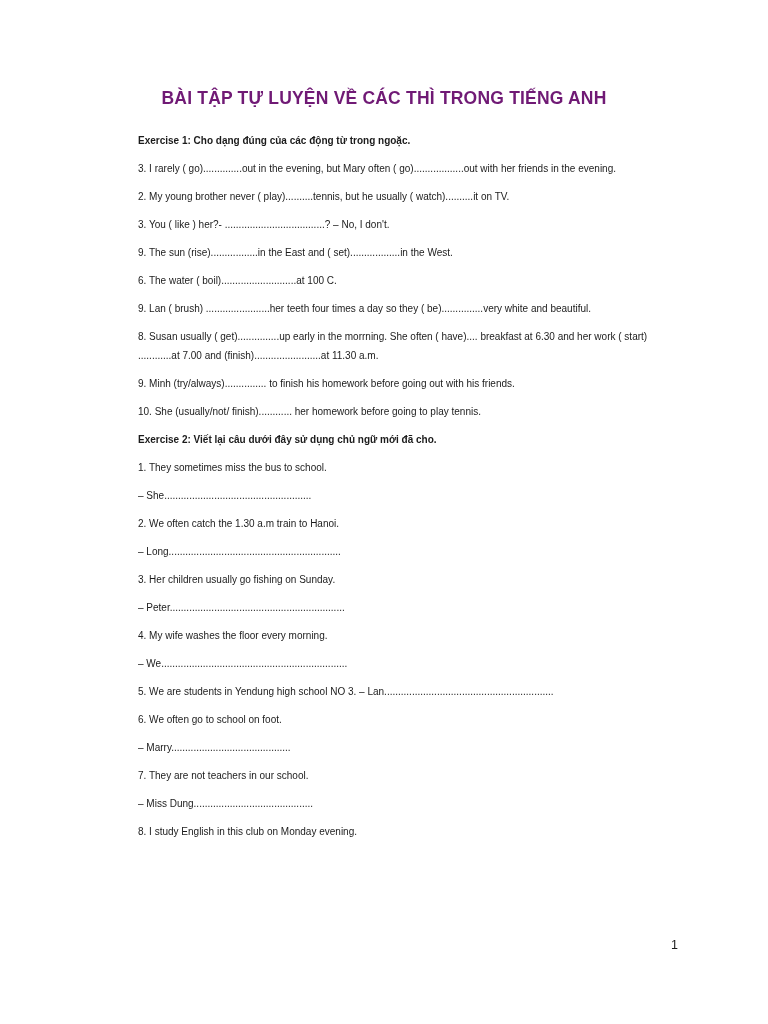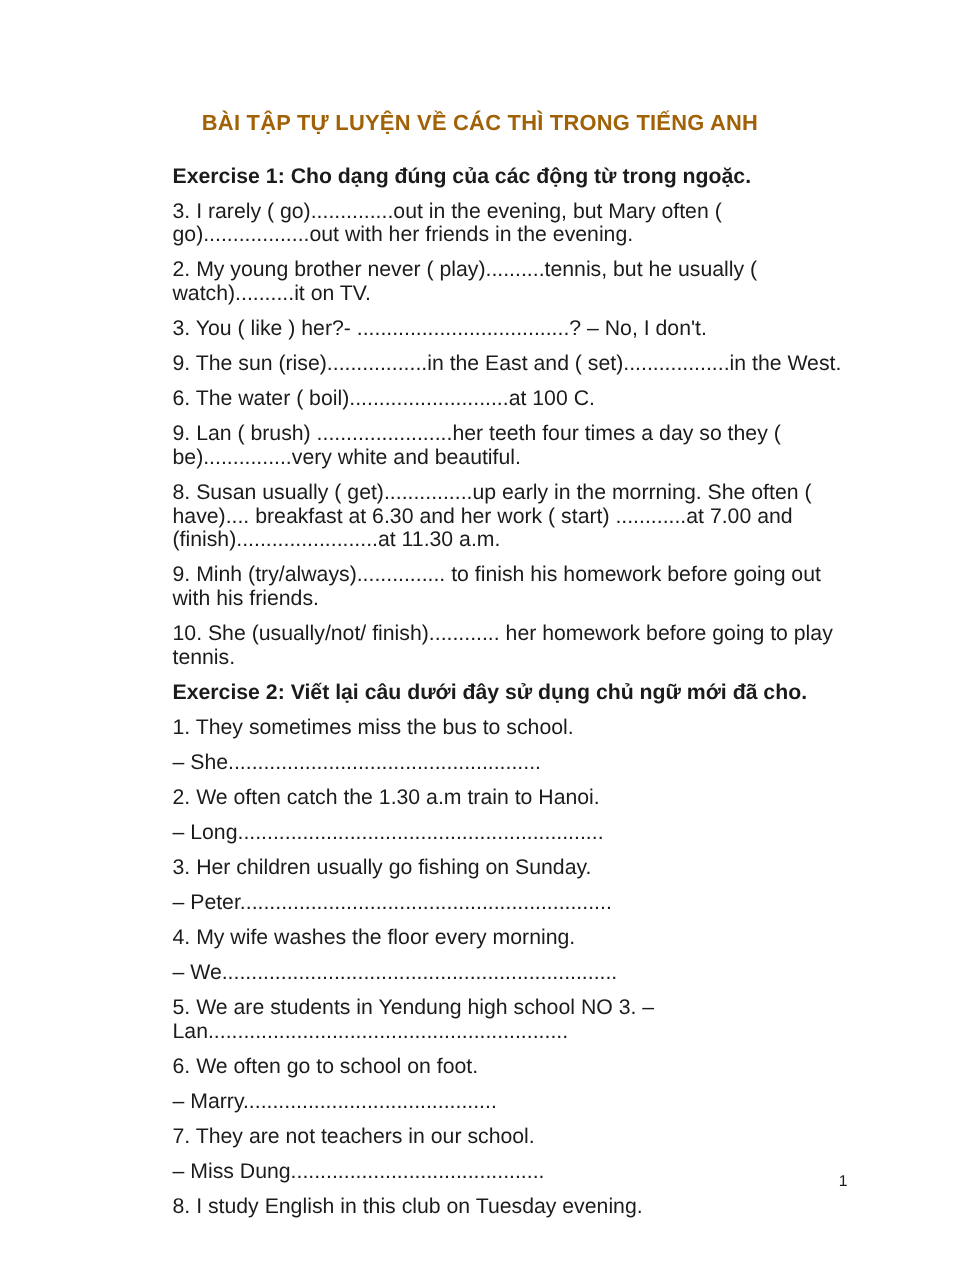--- a/index.html
+++ b/index.html
@@ -18,24 +18,24 @@
     font-family: "Liberation Sans", sans-serif;
     color: #1b1b1b;
     overflow: hidden;
   }
   .doc-title {
     text-align: center;
     font-size: 17.5px;
     font-weight: bold;
     margin: 0 0 22px 0;
     letter-spacing: 0.2px;
-    color: #a16207;
+    color: #701a75;
   }
   .doc-body p {
-    font-size: 17px;
+    font-size: 10px;
     line-height: 19px;
     margin: 0 0 9px 0;
     word-break: break-word;
     padding-left: 48px;
   }
   .doc-body p.section-heading {
     font-weight: bold;
   }
   .page-number {
     position: absolute;
@@ -69,17 +69,17 @@
       <p>– Long..............................................................</p>
       <p>3. Her children usually go fishing on Sunday.</p>
       <p>– Peter...............................................................</p>
       <p>4. My wife washes the floor every morning.</p>
       <p>– We...................................................................</p>
       <p>5. We are students in Yendung high school NO 3. – Lan.............................................................</p>
       <p>6. We often go to school on foot.</p>
       <p>– Marry...........................................</p>
       <p>7. They are not teachers in our school.</p>
       <p>– Miss Dung...........................................</p>
-      <p>8. I study English in this club on Tuesday evening.</p>
+      <p>8. I study English in this club on Monday evening.</p>
     </div>
 
   <div class="page-number">1</div>
 </div>
 
 </body></html>

